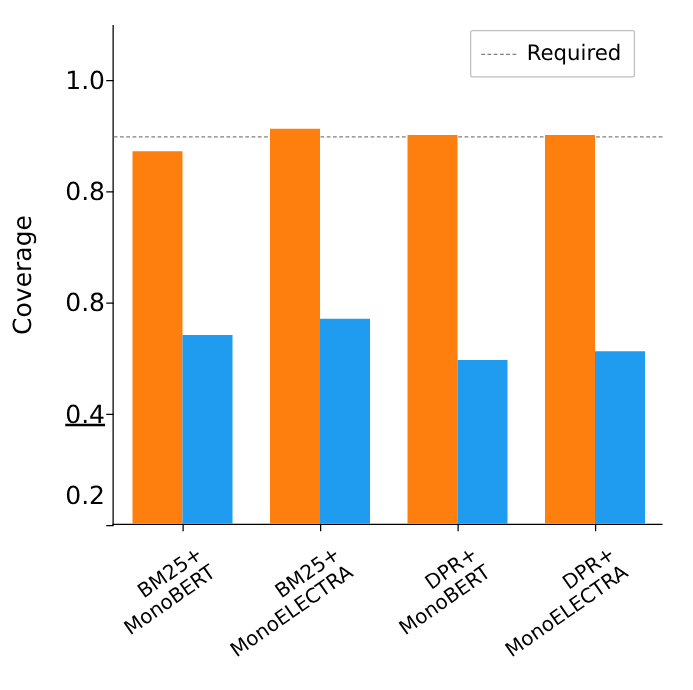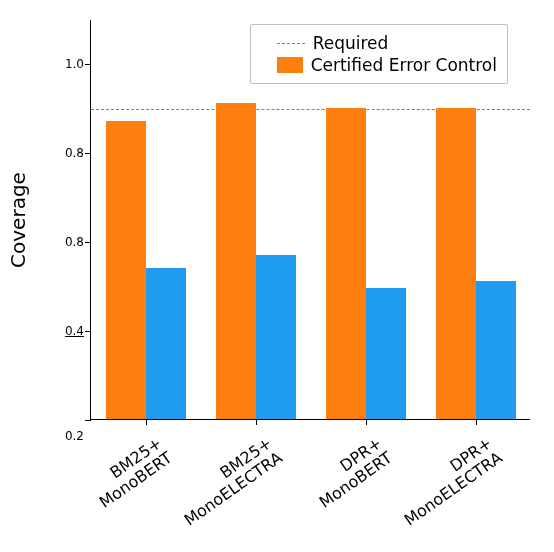--- a/index.html
+++ b/index.html
@@ -29,21 +29,21 @@
     left: 18px;
     top: 220px;
     transform: translate(-50%, -50%) rotate(-90deg);
     font-size: 20px;
     color: #000;
   }
   .ytick-label {
     position: absolute;
     right: 470px;
     transform: translateY(-50%);
-    font-size: 12px;
+    font-size: 20px;
     color: #000;
     text-align: right;
   }
   .ytick {
     position: absolute;
     left: -6px;
     width: 6px;
     height: 1px;
     background: #000;
   }
@@ -77,21 +77,21 @@
     text-align: right;
     line-height: 1.15;
   }
   .legend {
     position: absolute;
     top: 4px;
     right: 22px;
     background: #ffffff;
     border: 1px solid #bfbfbf;
     border-radius: 2px;
-    padding: 6px 10px 6px 26px;
+    padding: 6px 10px 6px 8px;
     font-size: 17px;
     color: #000;
   }
   .legend-row {
     display: flex;
     align-items: center;
     gap: 8px;
     margin: 2px 0;
   }
   .legend-line {
@@ -113,24 +113,20 @@
 
   <div class="ylabel">Coverage</div>
 
   <div class="plot-area">
 
     <div class="legend">
       <div class="legend-row">
         <span class="legend-line"></span>
         <span>Required</span>
       </div>
-      <div class="legend-row">
-        <span class="legend-swatch certified"></span>
-        <span>Certified Error Control</span>
-      </div>
     </div>
   <div class="ytick" style="top: 400px;"></div>
       <div class="ytick" style="top: 311.111px;"></div>
       <div class="ytick" style="top: 222.222px;"></div>
       <div class="ytick" style="top: 133.333px;"></div>
       <div class="ytick" style="top: 44.4444px;"></div>
       <div class="required-line" style="top: 88.8889px;"></div>
       <div class="xtick" style="left: 55px;"></div>
       <div class="bar certified" title="Certified Error Control: 0.87" style="width: 39.6px; height: 297.778px; left: 15.4px; background: rgb(255, 127, 14);"></div>
       <div class="bar empirical" title="Empirical Error Control: 0.54" style="width: 39.6px; height: 151.111px; left: 55px; background: rgb(31, 156, 240);"></div>
@@ -138,21 +134,21 @@
       <div class="bar certified" title="Certified Error Control: 0.91" style="width: 39.6px; height: 315.556px; left: 125.4px; background: rgb(255, 127, 14);"></div>
       <div class="bar empirical" title="Empirical Error Control: 0.57" style="width: 39.6px; height: 164.444px; left: 165px; background: rgb(31, 156, 240);"></div>
       <div class="xtick" style="left: 275px;"></div>
       <div class="bar certified" title="Certified Error Control: 0.9" style="width: 39.6px; height: 311.111px; left: 235.4px; background: rgb(255, 127, 14);"></div>
       <div class="bar empirical" title="Empirical Error Control: 0.495" style="width: 39.6px; height: 131.111px; left: 275px; background: rgb(31, 156, 240);"></div>
       <div class="xtick" style="left: 385px;"></div>
       <div class="bar certified" title="Certified Error Control: 0.9" style="width: 39.6px; height: 311.111px; left: 345.4px; background: rgb(255, 127, 14);"></div>
       <div class="bar empirical" title="Empirical Error Control: 0.51" style="width: 39.6px; height: 137.778px; left: 385px; background: rgb(31, 156, 240);"></div>
     </div>
 
-<div class="ytick-label" style="top: 436px;">0.2</div>
+<div class="ytick-label" style="top: 396px;">0.2</div>
     <div class="ytick-label" style="top: 331.111px; text-decoration: underline;">0.4</div>
     <div class="ytick-label" style="top: 242.222px;">0.8</div>
     <div class="ytick-label" style="top: 153.333px; margin-left: 32px;">0.8</div>
     <div class="ytick-label" style="top: 64.4444px;">1.0</div>
     <div class="xcat-label" style="left: -5px; top: 434px; width: 160px;">
       <div>BM25+</div>
       <div>MonoBERT</div>
     </div>
     <div class="xcat-label" style="left: 105px; top: 434px; width: 160px;">
       <div>BM25+</div>

